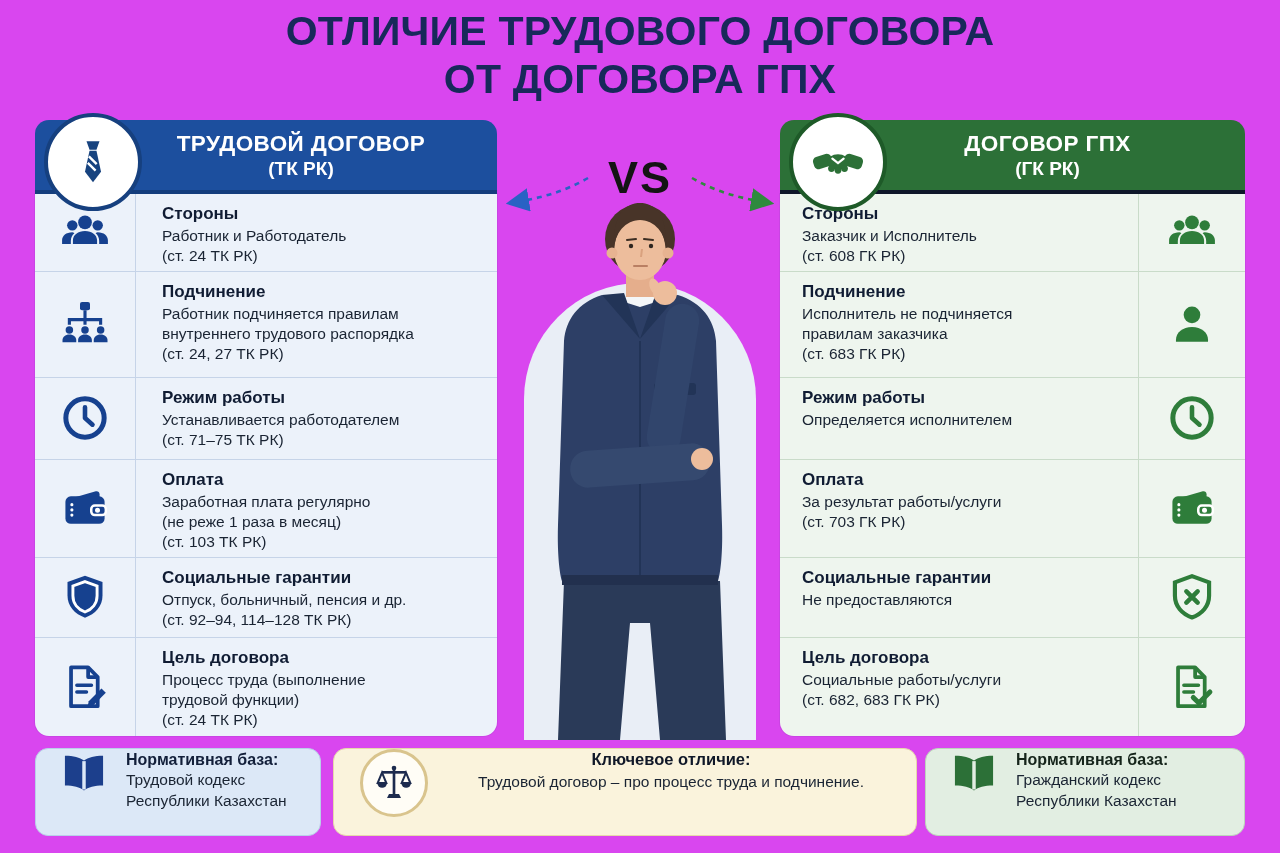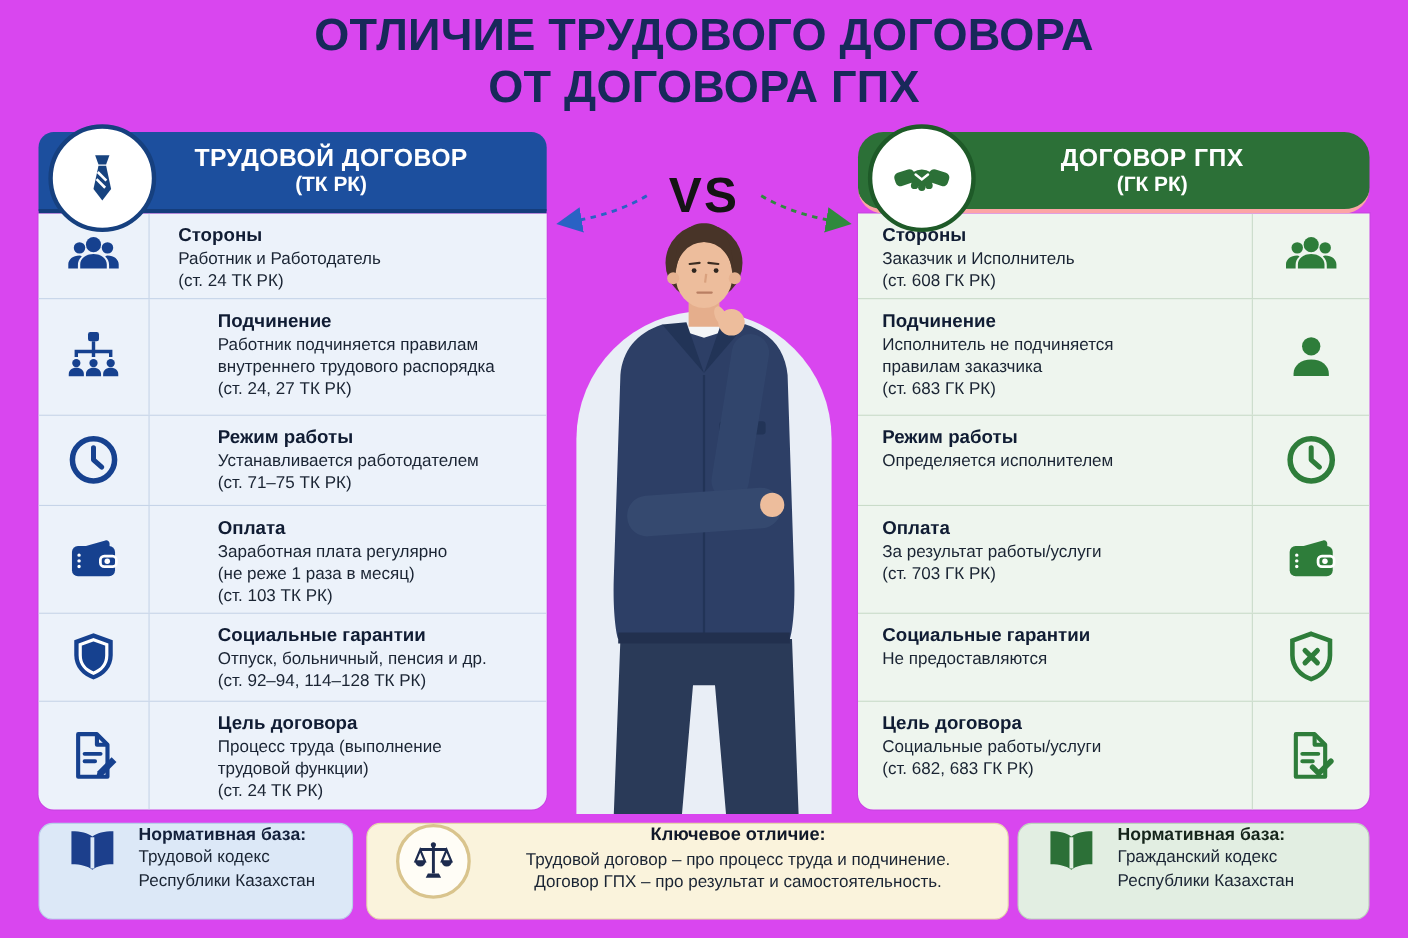--- a/index.html
+++ b/index.html
@@ -11,33 +11,33 @@
     font-size:41px;line-height:1.17;font-weight:bold;color:#18295a;letter-spacing:.2px;}
 
   
   .panel{position:absolute;top:120px;width:462px;}
   .panel.pleft{left:35px;}
   .panel.pright{left:780px;width:465px;}
   .panel-header{position:relative;height:74px;box-sizing:border-box;border-radius:14px 14px 0 0;
     display:flex;flex-direction:column;justify-content:center;align-items:center;color:#fff;
     padding-left:70px;}
   .pleft .panel-header{background:#1c4f9e;border-bottom:4px solid #143d7c;}
-  .pright .panel-header{background:#2c7037;border-bottom:4px solid #fca5a5;border-radius:23px;}
+  .pright .panel-header{background:#2c7037;border-bottom:4px solid #0f172a;}
   .h-title{font-size:22.5px;font-weight:bold;letter-spacing:.4px;}
   .h-sub{font-size:19px;font-weight:bold;margin-top:1px;}
   .badge{position:absolute;left:9px;top:-7px;width:90px;height:90px;border-radius:50%;
     background:#fff;display:flex;align-items:center;justify-content:center;z-index:3;}
   .pleft .badge{border:4px solid #16407f;}
   .pright .badge{border:4px solid #1e5a28;}
 
   .rows{border-radius:0 0 14px 14px;overflow:hidden;box-shadow:0 0 0 1px rgba(20,40,80,.07);}
   .pleft .rows{--div:#c6d4e8;background:#ecf2fa;}
   .pright .rows{--div:#c9dbc9;background:#eef5ee;}
   .row{display:flex;box-sizing:border-box;}
-  .row + .row{border-top:1.5px solid var(--div);gap:36px;}
+  .row + .row{border-top:1.5px solid var(--div);}
   .rows .row:nth-child(1){min-height:76px}
   .rows .row:nth-child(2){min-height:106px}
   .rows .row:nth-child(3){min-height:82px}
   .rows .row:nth-child(4){min-height:98px}
   .rows .row:nth-child(5){min-height:80px}
   .rows .row:nth-child(6){min-height:99px}
   .icell{flex:0 0 100px;display:flex;align-items:center;justify-content:center;}
   .pleft .icell{border-right:1.5px solid var(--div);}
   .pright .icell{flex:0 0 106px;border-left:1.5px solid var(--div);}
   .tcell{flex:1;padding:9px 14px 4px 26px;}
@@ -397,21 +397,20 @@
           <path d="M2 12a2.9 2.9 0 0 0 5.8 0z" stroke="none"></path>
           <path d="M19.2 5.8L16.6 12h5.2z" fill="none" stroke-width="1.2"></path>
           <path d="M16.4 12a2.9 2.9 0 0 0 5.8 0z" stroke="none"></path>
           <path d="M7.8 21h8.4l-1.2-2.4H9z" stroke="none"></path>
         </g>
       </svg>
     </div>
     <div class="f-text">
       <div class="f-title">Ключевое отличие:</div>
       <div class="f-line">Трудовой договор – про процесс труда и подчинение.</div>
-      <div class="f-line">Договор ГПХ – про результат и самостоятельность.</div>
     </div>
   </div>
 
   <div class="fbox fgreen">
     <svg class="fic" viewBox="0 0 24 24">
       <path fill="#2c7037" d="M12 5.3C10 3.9 7.2 3.1 3.2 3.1v13.8c4 0 6.8.8 8.8 2.3 2-1.5 4.8-2.3 8.8-2.3V3.1c-4 0-6.8.8-8.8 2.2z"></path>
       <path d="M12 5.6v13.1" stroke="#e2eee2" stroke-width="1.6" fill="none"></path>
     </svg>
     <div>
       <div class="f-title">Нормативная база:</div>

